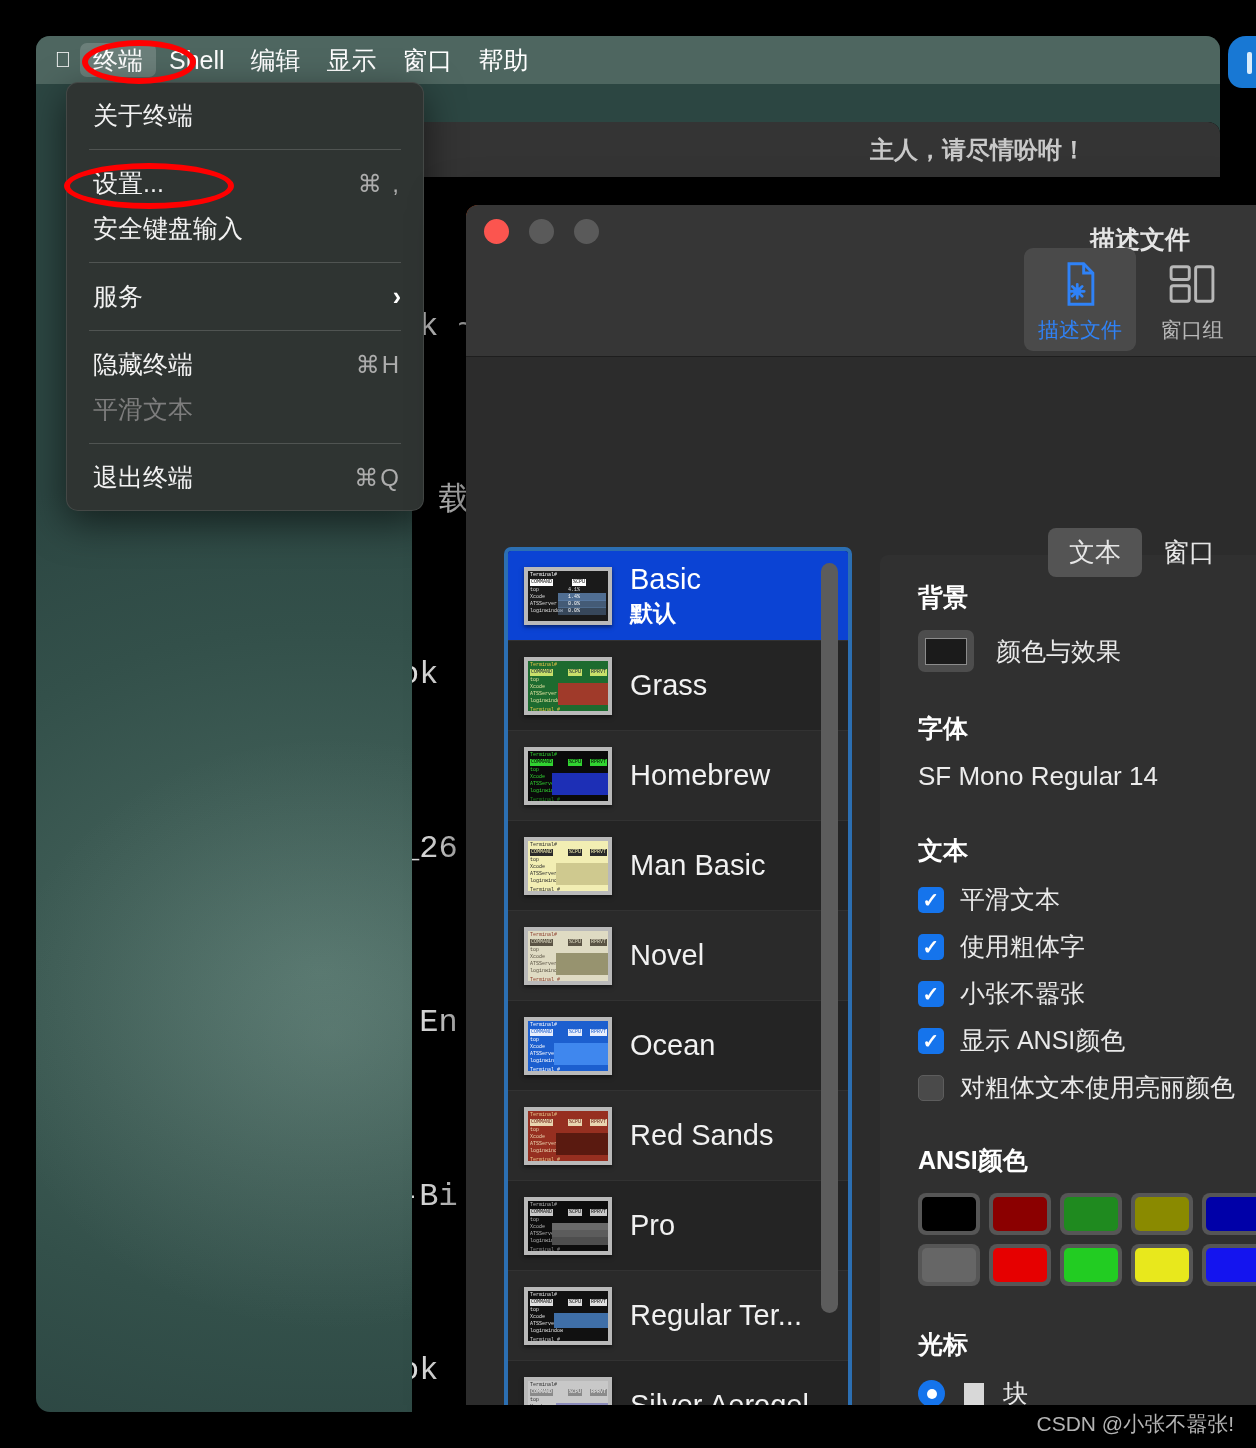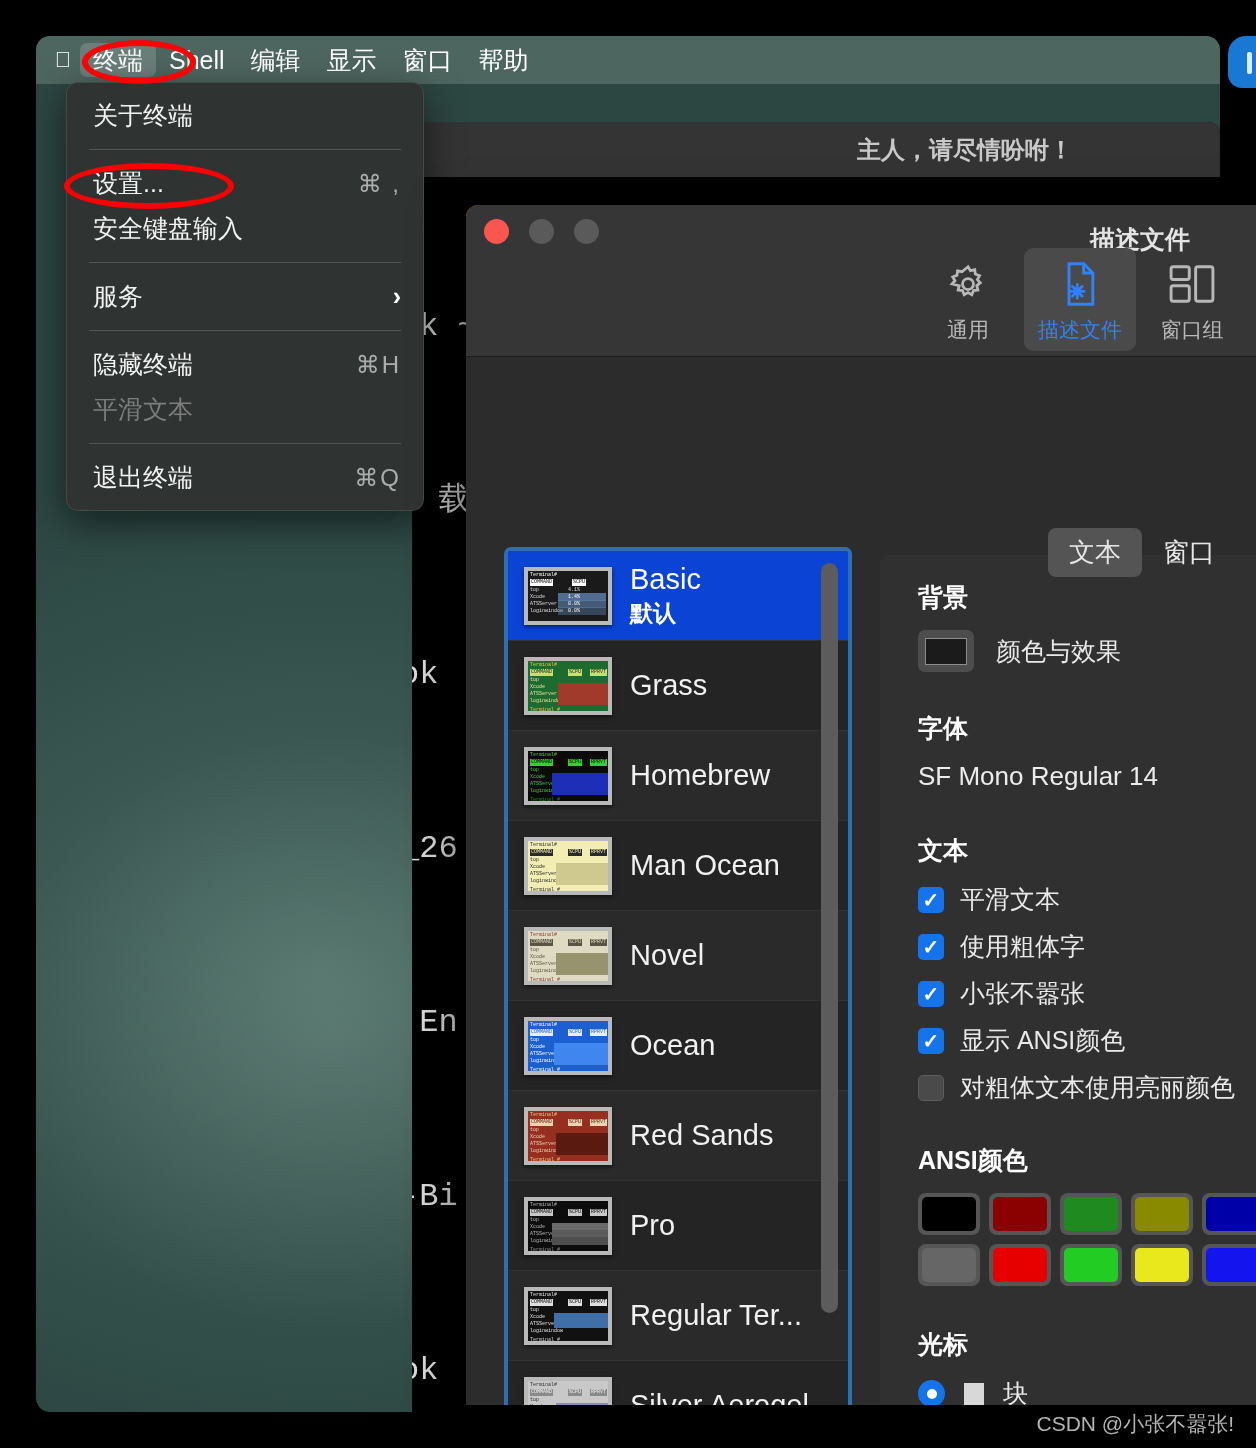--- a/index.html
+++ b/index.html
@@ -86,21 +86,21 @@
   }
   #terminal-titlebar {
     height: 56px; width: 100%;
     background: #343434;
     border-bottom: 1px solid #000;
     display: flex; align-items: center; justify-content: center;
     position: relative;
   }
   #terminal-title {
     color: #c9c9c9; font-size: 24px; font-weight: 600;
-    position: relative; left: 149px;
+    position: relative; left: 162px;
   }
   #terminal-body {
     padding: 4px 0 0 0;
     color: #dcdcdc;
     font-family: "Liberation Mono", monospace;
     font-size: 32px;
     line-height: 58px;
     white-space: pre;
     margin-left: -12px;
   }
@@ -366,29 +366,20 @@
 
     <div id="settings-toolbar">
       <div class="traffic-lights">
         <div class="tl red"></div>
         <div class="tl gray"></div>
         <div class="tl gray"></div>
       </div>
       <div id="settings-title">描述文件</div>
 
       <div id="toolbar-tabs">
-        <div class="tbtab">
-          <span class="ticon">
-            <svg width="44" height="44" viewBox="0 0 24 24" fill="none" stroke="#b8b8b8" stroke-width="1.5">
-              <circle cx="12" cy="12" r="3"></circle>
-              <path d="M12 2.6l1.3 2.1 2.4-.5.3 2.4 2.3.9-1.2 2.1 1.6 1.8-1.9 1.5.6 2.4-2.4.3-.9 2.3-2.1-1.2-2.1 1.2-.9-2.3-2.4-.3.6-2.4L3.3 12l1.6-1.8L3.7 8.1l2.3-.9.3-2.4 2.4.5z"></path>
-            </svg>
-          </span>
-          <span>通用</span>
-        </div>
         <div class="tbtab selected">
           <span class="ticon">
             <svg width="44" height="48" viewBox="0 0 24 26" fill="none" stroke="#2f82f7" stroke-width="1.6">
               <path d="M6 2h8l5 5v17H6z"></path>
               <path d="M14 2v5h5"></path>
               <circle cx="10.5" cy="17" r="2.4" fill="#2f82f7" stroke="none"></circle>
               <path d="M10.5 13.2v1.2M10.5 19.6v1.2M6.7 17h1.2M13.1 17h1.2M7.8 14.3l.9.9M12.3 18.8l.9.9M13.2 14.3l-.9.9M8.7 18.8l-.9.9" stroke="#2f82f7" stroke-width="1.5" stroke-linecap="round"></path>
             </svg>
           </span>
           <span>描述文件</span>
@@ -483,21 +474,21 @@
               <div class="blk" style="left:2px; top:16px; color:#2a2a2a;">top</div>
               <div class="blk" style="left:2px; top:23px; color:#2a2a2a;">Xcode</div>
               <div class="blk" style="left:28px; top:22px; width:52px; height:8px; background:#cfc98f;"></div>
               <div class="blk" style="left:2px; top:30px; color:#2a2a2a;">ATSServer</div>
               <div class="blk" style="left:28px; top:29px; width:52px; height:8px; background:#cfc98f;"></div>
               <div class="blk" style="left:2px; top:37px; color:#2a2a2a;">loginwindow</div>
               <div class="blk" style="left:28px; top:36px; width:52px; height:8px; background:#cfc98f;"></div>
               <div class="blk" style="left:2px; top:46px; color:#2a2a2a;">Terminal #</div>
             </div>
             <div class="pname-wrap">
-              <div class="pname">Man Ocean</div>
+              <div class="pname">Man Basic</div>
             </div>
           </div>
 
           <div class="prow">
             <div class="pthumb" style="background:#dfdbc3;">
               <div class="tl1" style="color:#8b3a2a;">Terminal#</div>
               <div class="blk" style="left:2px; top:8px; background:#5a5344; color:#dfdbc3; padding:0 1px;">COMMAND</div>
               <div class="blk" style="left:40px; top:8px; background:#5a5344; color:#dfdbc3; padding:0 1px;">%CPU</div>
               <div class="blk" style="left:62px; top:8px; background:#5a5344; color:#dfdbc3; padding:0 1px;">RPRVT</div>
               <div class="blk" style="left:2px; top:16px; color:#5a5344;">top</div>

